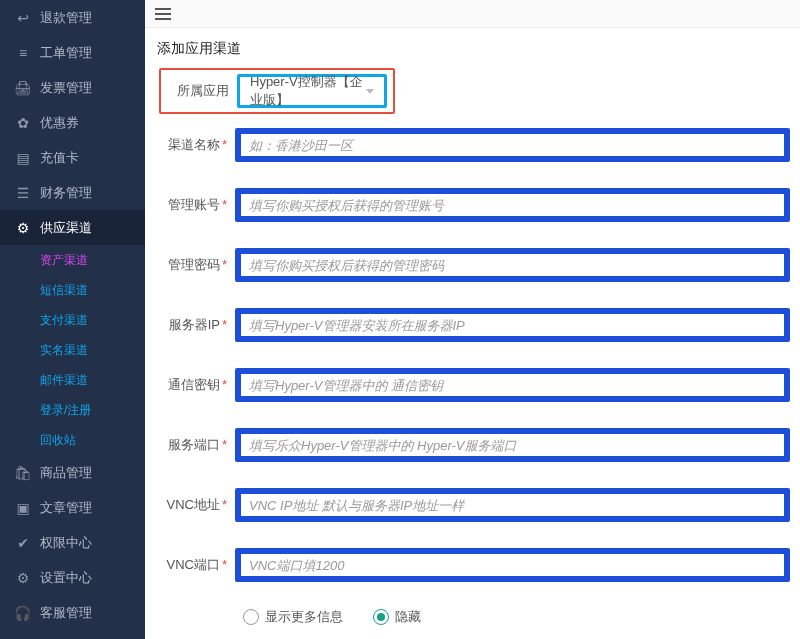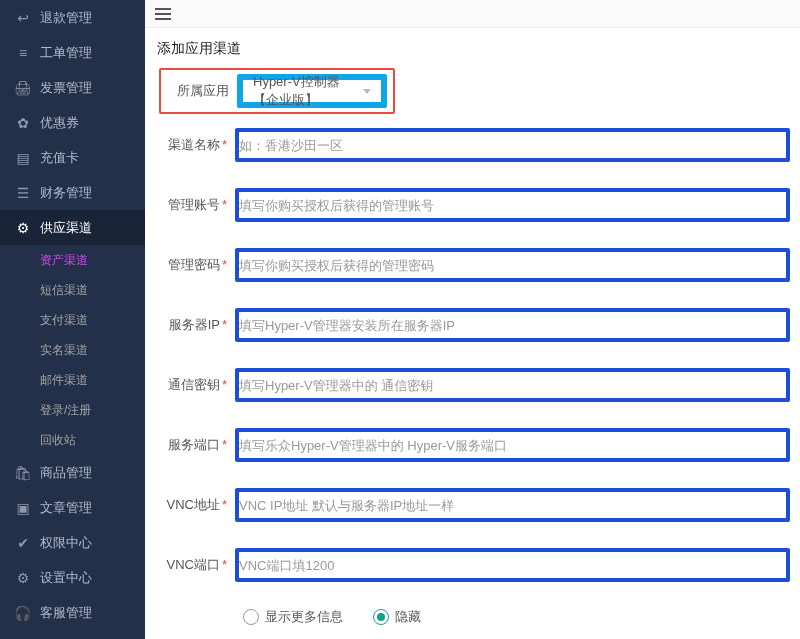--- a/index.html
+++ b/index.html
@@ -45,21 +45,21 @@
       opacity: 0.75;
     }
     .side-item.active .icon { opacity: 1; }
     .side-sub {
       height: 30px;
       display: flex;
       align-items: center;
       padding-left: 40px;
       cursor: pointer;
       font-size: 12px;
-      color: #a3a3a3;
+      color: #0ea5e9;
     }
     .side-sub.active { color: #d946ef; }
 
     
     .main {
       flex: 1;
       background: #fff;
       overflow: hidden;
       position: relative;
     }
@@ -93,32 +93,33 @@
       text-align: right;
       font-size: 13px;
       color: #555;
       padding-right: 8px;
       flex-shrink: 0;
     }
     .req { color: #e74c3c; margin-left: 2px; }
     .form-control {
       flex: 1;
       height: 34px;
-      border: 4px solid #1d4ed8;
+      border: 6px solid #1d4ed8;
       border-radius: 2px;
-      padding: 0 0;
+      padding: 0 8px;
       font-size: 13px;
       color: #555;
       outline: none;
+      font-style: italic;
     }
     .form-control::placeholder { color: #999; }
     .select-wrap {
       width: 180px;
       height: 34px;
-      border: 6px solid #0ea5e9;
+      border: 3px solid #0ea5e9;
       border-radius: 2px;
       display: flex;
       align-items: center;
       justify-content: space-between;
       padding: 0 10px;
       cursor: pointer;
       color: #555;
     }
     .select-wrap .chev {
       width: 0; height: 0;

